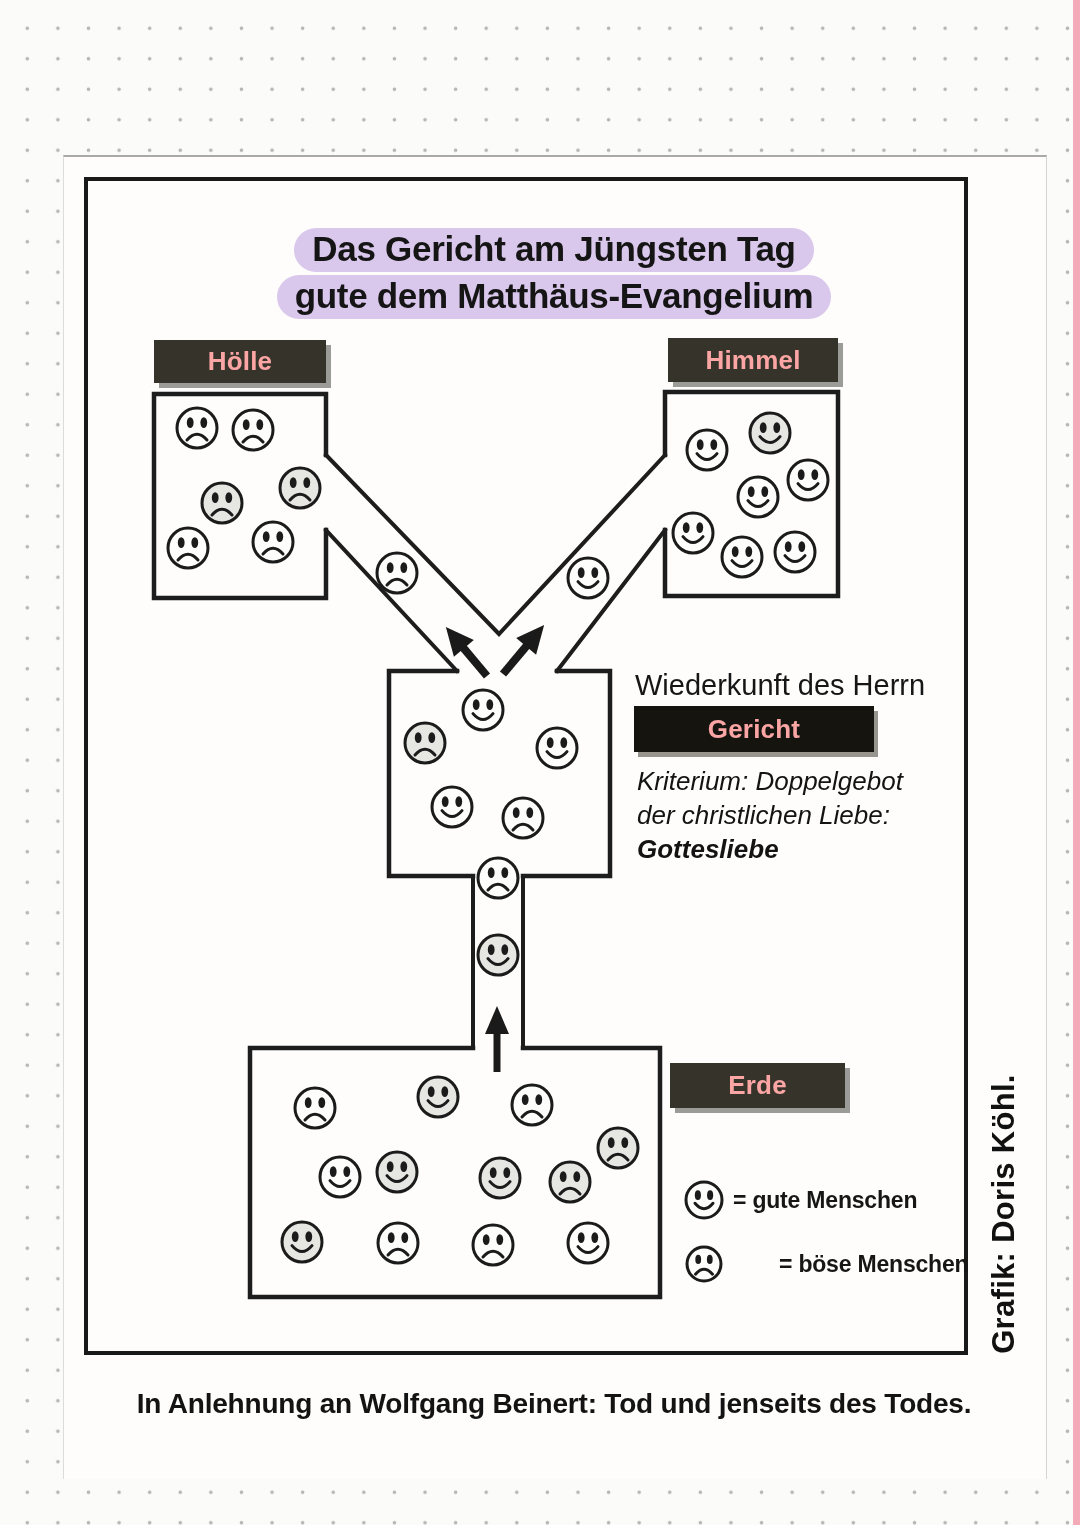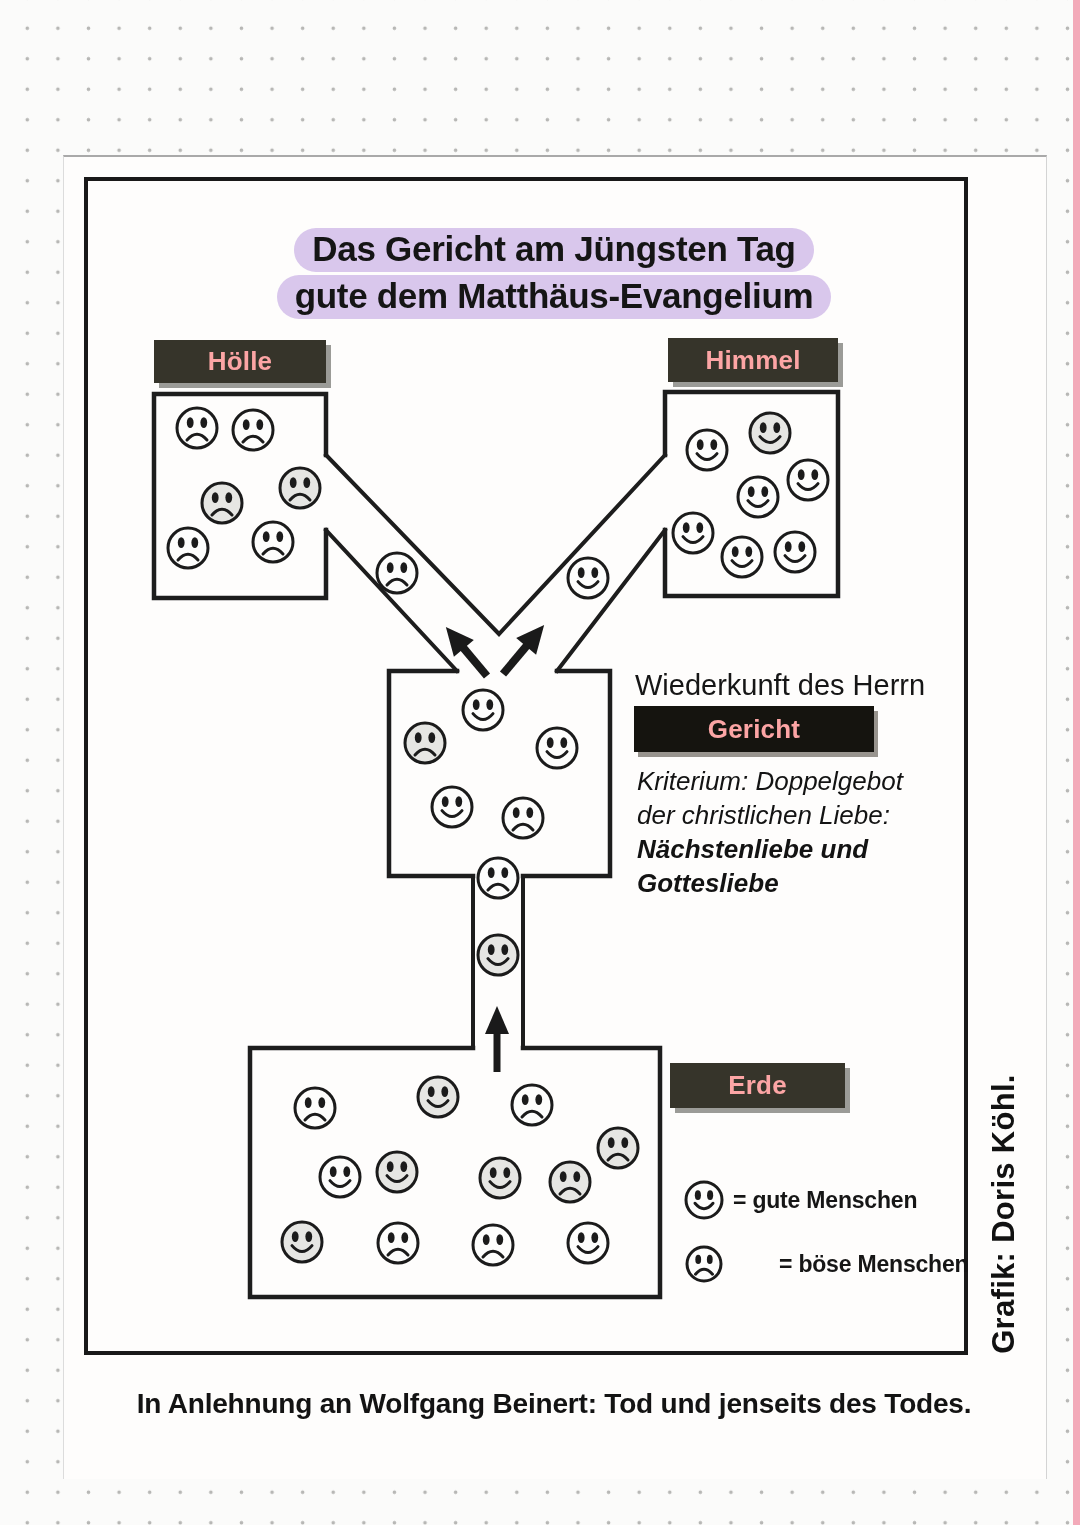--- a/index.html
+++ b/index.html
@@ -332,21 +332,20 @@
           <path d="M695.5,1274.2 Q704,1264.34 712.5,1274.2" fill="none" stroke="#1b1b1b" stroke-width="3" stroke-linecap="round"></path>
         </g>
       </g>
   </svg>
 
   <div class="txt wiederkunft">Wiederkunft des Herrn</div>
 
   <div class="txt criterion">
     <div>Kriterium: Doppelgebot</div>
     <div>der christlichen Liebe:</div>
-    <div class="b">Nächstenliebe und</div>
     <div class="b">Gottesliebe</div>
   </div>
 
   <div class="txt legend-label" id="legend-good-label">= gute Menschen</div>
   <div class="txt legend-label" id="legend-bad-label">= böse Menschen</div>
 
   <div class="txt credit">Grafik: Doris Köhl.</div>
 
   <div class="citation">
     <div>In Anlehnung an Wolfgang Beinert: Tod und jenseits des Todes.</div>

